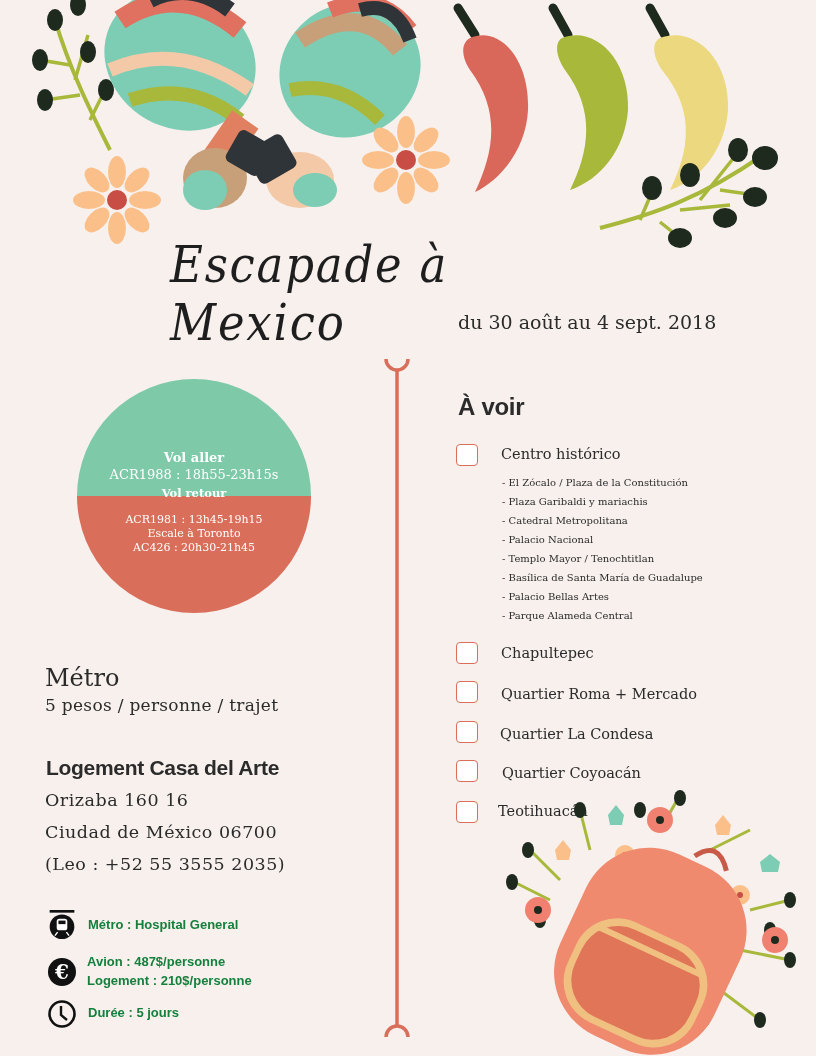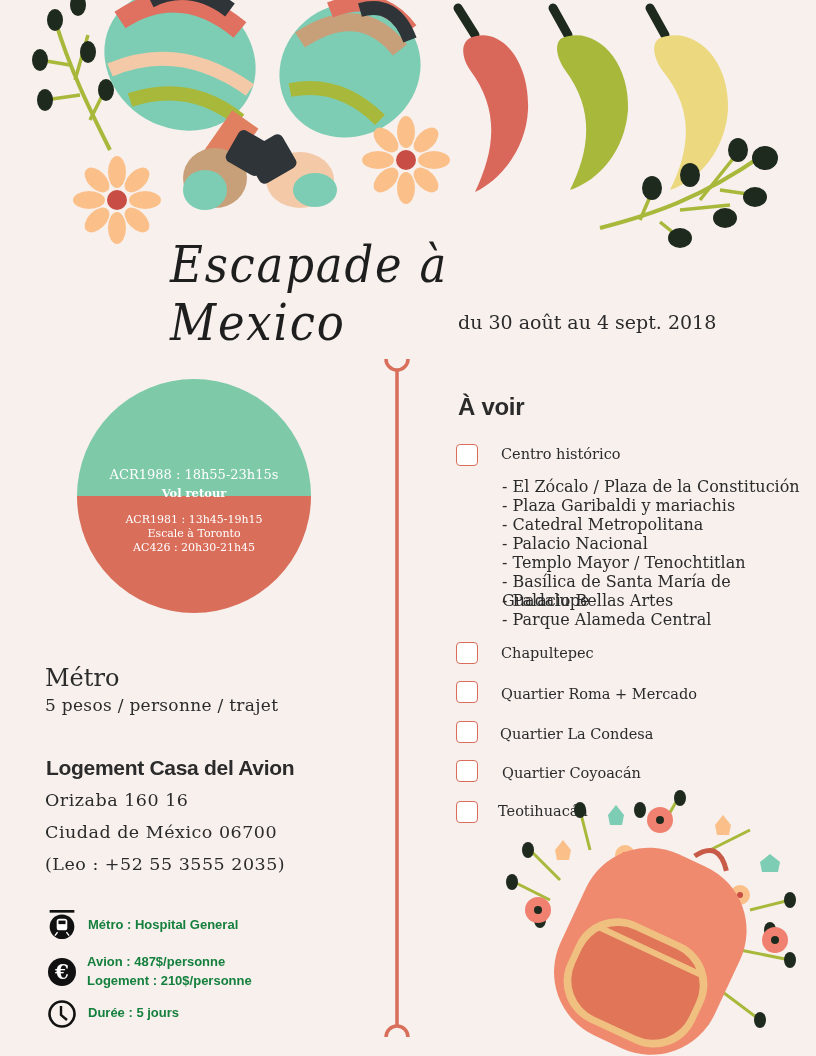--- a/index.html
+++ b/index.html
@@ -41,21 +41,21 @@
   #lodging-heading { position: absolute; left: 46px; top: 756px; font-family: "Liberation Sans", sans-serif; font-size: 21px; font-weight: bold; letter-spacing: -0.3px; }
   .addr { position: absolute; left: 45px; font-size: 17.5px; letter-spacing: 0.5px; }
 
   .info-row { position: absolute; left: 47px; font-family: "Liberation Sans", sans-serif; font-weight: bold; font-size: 13px; color: #15803d; }
   .info-icon { position: absolute; left: 47px; width: 30px; height: 30px; }
 
   
   #see-heading { position: absolute; left: 458px; top: 393px; font-family: "Liberation Sans", sans-serif; font-size: 24px; font-weight: bold; letter-spacing: -0.3px; }
   .cb { position: absolute; left: 456px; width: 22px; height: 22px; border: 1.6px solid #d96e5a; border-radius: 4px; background: #fff; cursor: pointer; }
   .cb-label { position: absolute; font-size: 14.5px; color: #2b2b2b; }
-  .sub-item { position: absolute; left: 502px; font-size: 16px; color: #2b2b2b; }
+  .sub-item { position: absolute; left: 502px; font-size: 10px; color: #2b2b2b; }
 
   #backpack { left: 490px; top: 790px; width: 326px; height: 266px; }
 </style>
 </head>
 <body>
 
 <svg id="top-illus" class="deco" viewBox="0 0 816 250">
 
   <g>
     <path d="M110 150 C90 110 70 70 55 20" stroke="#a8b83a" stroke-width="4" fill="none"></path>
@@ -144,31 +144,32 @@
 
 <svg id="timeline" viewBox="0 0 28 682">
   <path d="M3 2 A11 11 0 0 0 25 2" stroke="#d96e5a" stroke-width="3.5" fill="none"></path>
   <line x1="14" y1="13" x2="14" y2="669" stroke="#d96e5a" stroke-width="3.5"></line>
   <path d="M3 680 A11 11 0 0 1 25 680" stroke="#d96e5a" stroke-width="3.5" fill="none"></path>
 </svg>
 
 <div id="flight-circle">
   <div class="half-top"></div>
   <div class="half-bottom"></div>
+  <div class="out-title">Vol aller</div>
   <div class="out-line">ACR1988 : 18h55-23h15s</div>
   <div class="ret-title">Vol retour</div>
   <div class="ret-line" style="top:134px">ACR1981 : 13h45-19h15</div>
   <div class="ret-line" style="top:148px">Escale à Toronto</div>
   <div class="ret-line" style="top:162px">AC426 : 20h30-21h45</div>
 </div>
 
 <div id="metro-heading">Métro</div>
 <div id="metro-price">5 pesos / personne / trajet</div>
 
-<div id="lodging-heading">Logement Casa del Avion</div>
+<div id="lodging-heading">Logement Casa del Arte</div>
 <div class="addr" style="top:790px">Orizaba 160 16</div>
 <div class="addr" style="top:822px">Ciudad de México 06700</div>
 <div class="addr" style="top:854px">(Leo : +52 55 3555 2035)</div>
 
 <svg class="info-icon" style="top:910px" viewBox="0 0 30 34">
   <rect x="1" y="0" width="28" height="3" fill="#111"></rect>
   <circle cx="15" cy="19" r="14" fill="#111"></circle>
   <rect x="9" y="10" width="12" height="13" rx="3" fill="#fff"></rect>
   <rect x="11" y="12" width="8" height="4" fill="#111"></rect>
   <path d="M10 25 L7 29 M20 25 L23 29" stroke="#fff" stroke-width="1.6"></path>

